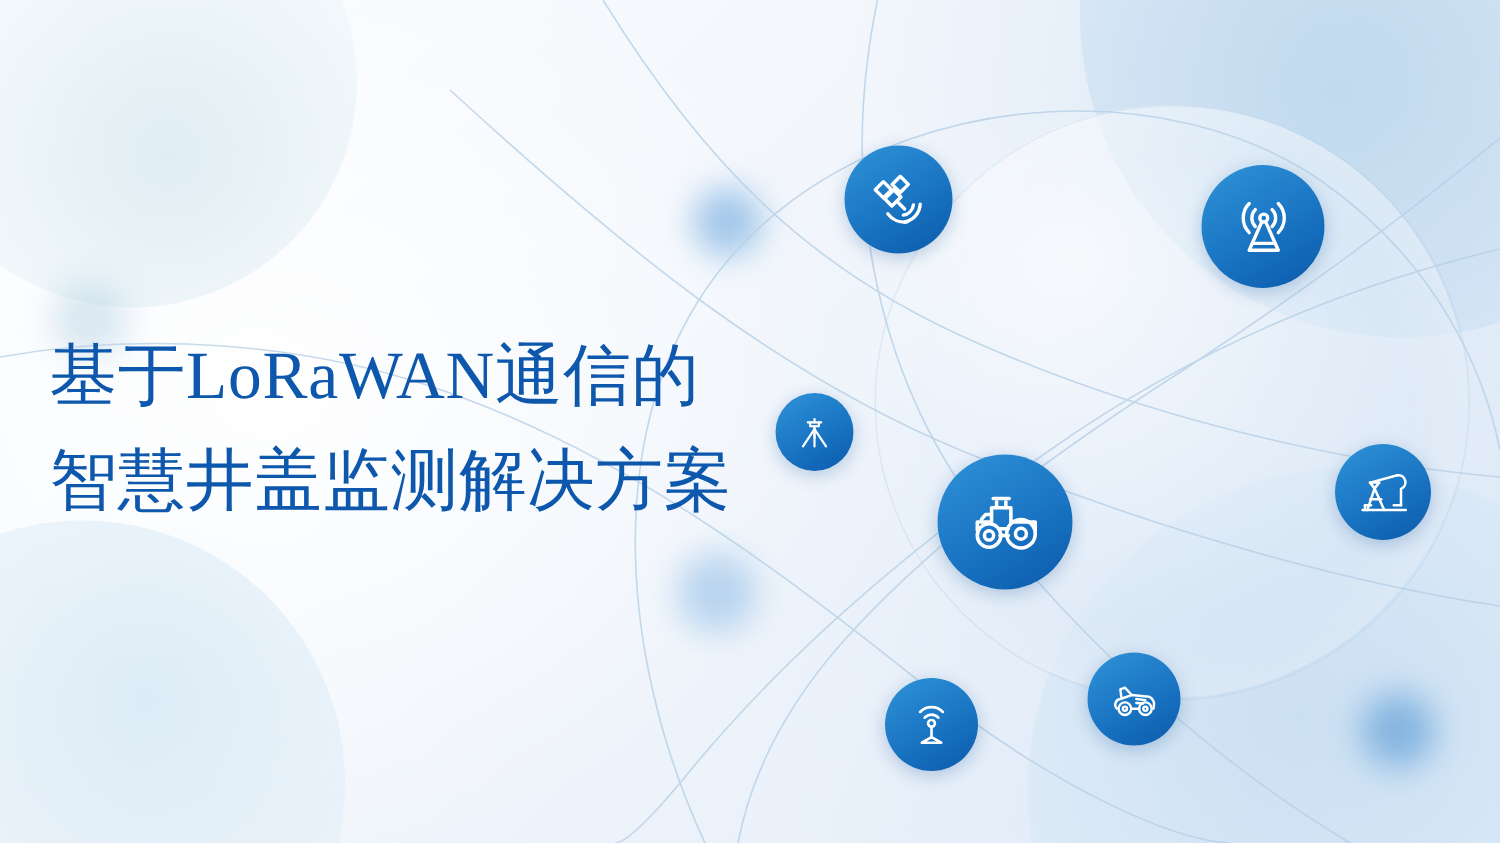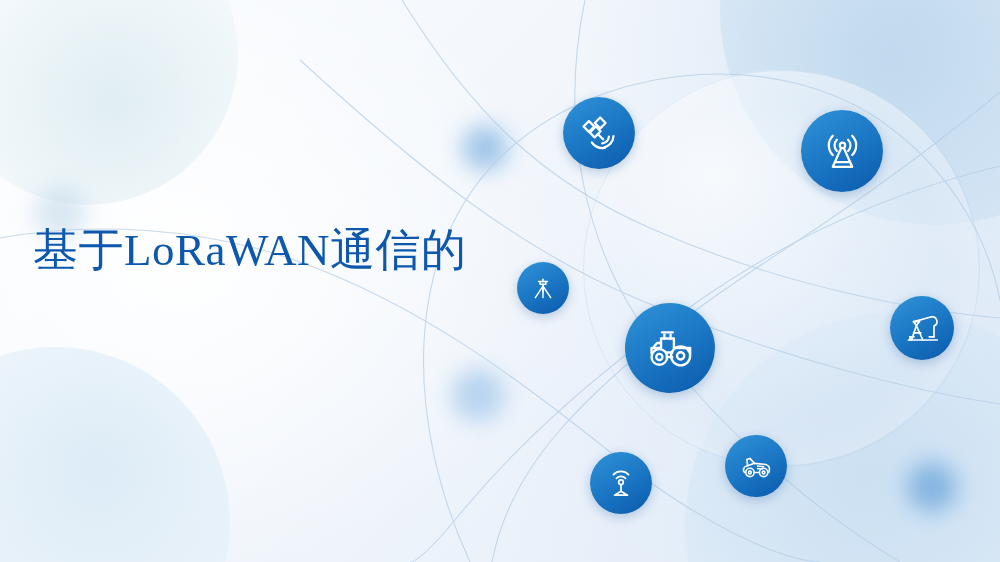--- a/index.html
+++ b/index.html
@@ -243,15 +243,16 @@
       <path d="M 54 50 L 70 52"></path>
       <path d="M 54 57 L 66 58"></path>
       <path d="M 45 67 L 59 67"></path>
     </g>
         </svg>
       </div>
     </div>
 
   <div class="title-block">
     <div class="title-line l1">基于LoRaWAN通信的</div>
+    <div class="title-line l2">智慧井盖监测解决方案</div>
   </div>
 
 </div>
 
 </body></html>

